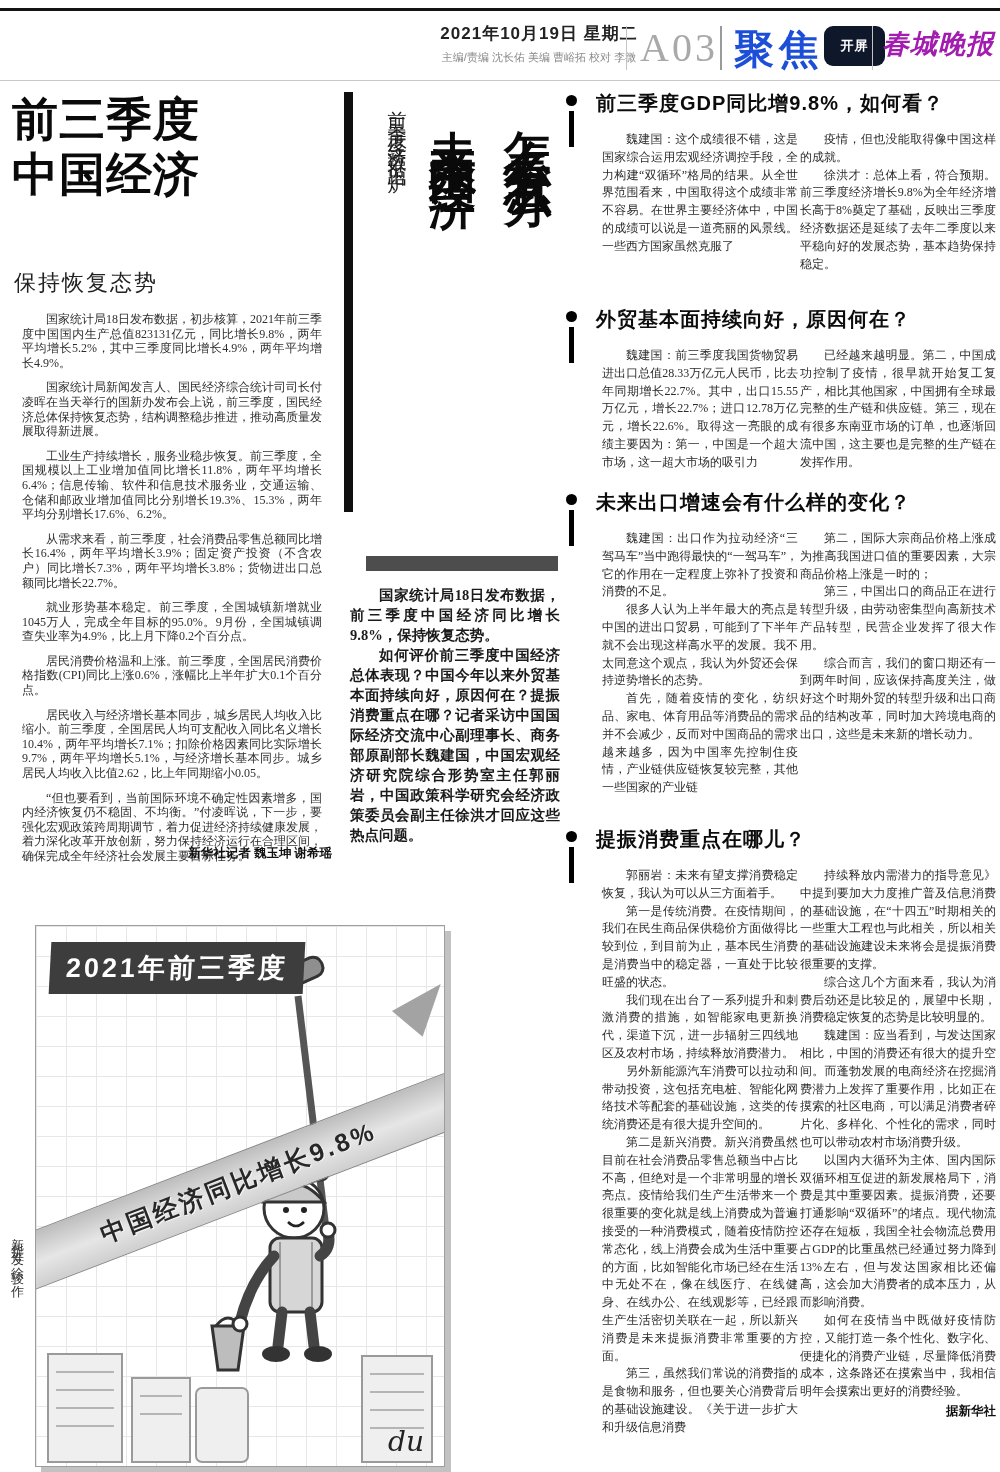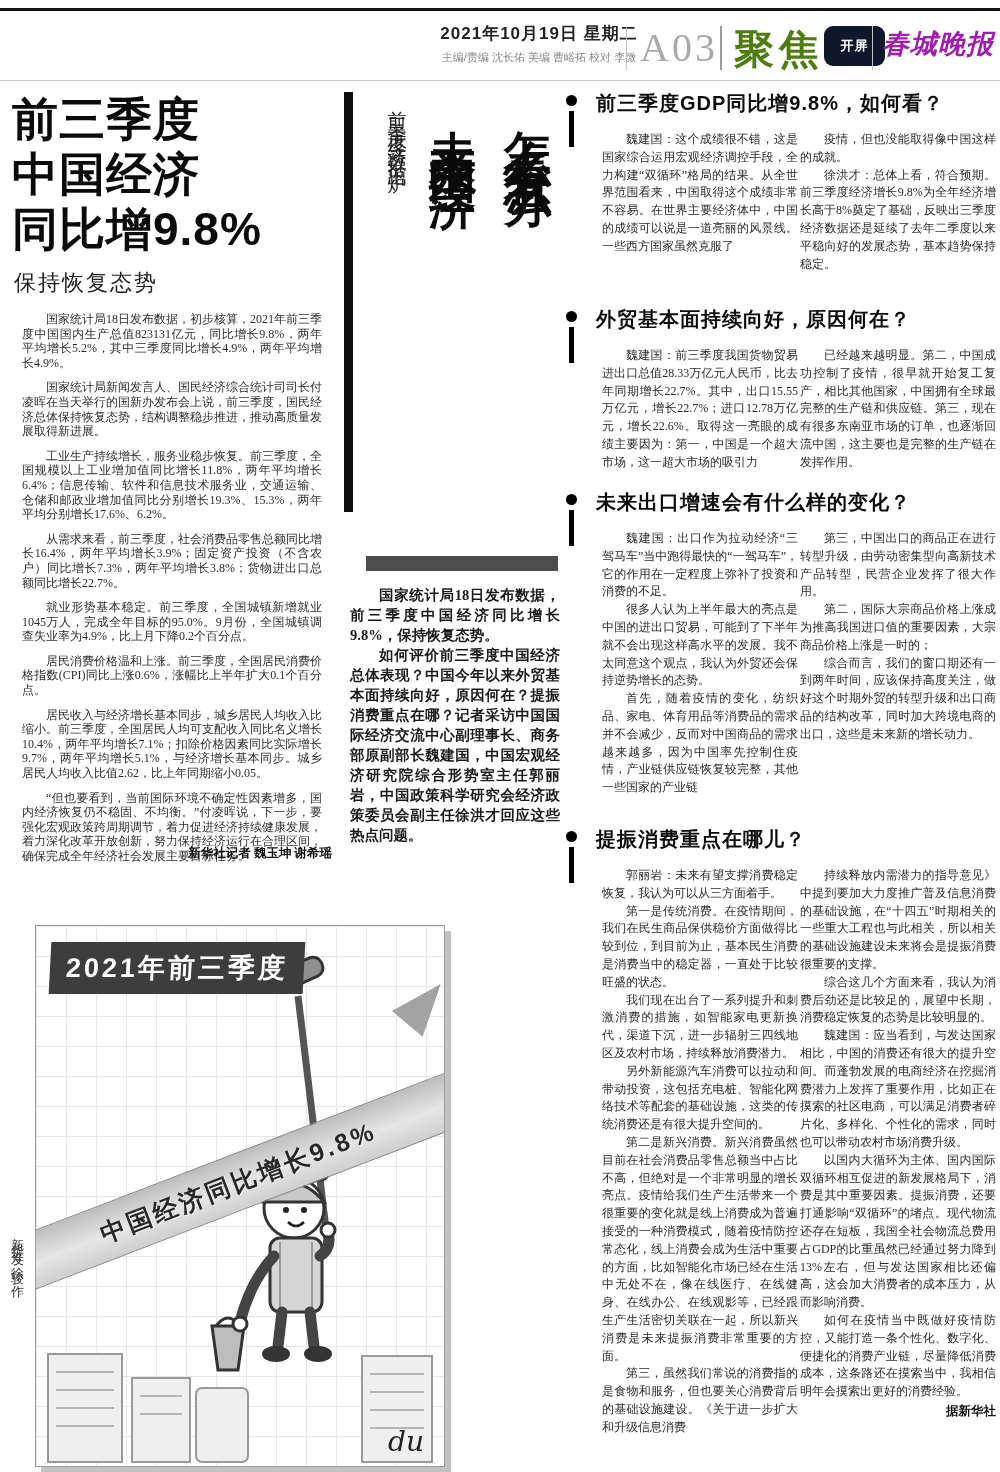--- a/index.html
+++ b/index.html
@@ -13,21 +13,21 @@
 
   
   .hdr-date{left:408px;top:22px;width:200px;text-align:center;font-family:"Liberation Sans",sans-serif;margin-left:31px;}
   .hdr-date .d1{font-size:17px;font-weight:bold;color:#222;letter-spacing:1px;}
   .hdr-date .d2{font-size:11px;color:#8a8a8a;margin-top:5px;}
   .vdiv{width:1px;background:#c4c4c4;top:26px;height:44px;}
   .vdiv.dark{width:2px;background:#9a9a9a;}
   .hdr-page{left:640px;top:24px;font-family:Liberation Serif, serif;
             font-size:40px;color:#a9a9a9;letter-spacing:3px;}
   .hdr-section{left:734px;top:22px;font-family:"Liberation Sans",sans-serif;
-               font-size:40px;font-weight:900;color:#4d7c0f;letter-spacing:5px;}
+               font-size:40px;font-weight:900;color:#1d4ed8;letter-spacing:5px;}
   .hdr-badge{left:824px;top:26px;width:61px;height:40px;background:#0f172a;border-radius:9px;
              color:#fff;font-family:"Liberation Sans",sans-serif;font-size:13px;font-weight:bold;
              display:flex;align-items:center;justify-content:center;letter-spacing:1px;}
   .hdr-masthead{left:882px;top:26px;font-family:"Liberation Serif",serif;
                 font-size:27px;font-weight:900;font-style:italic;color:#a21caf;letter-spacing:1px;}
 
   
   .lh{left:12px;top:92px;width:320px;font-family:"Liberation Sans",sans-serif;
       font-size:46px;font-weight:900;color:#0a0a0a;line-height:1.2;letter-spacing:1px;}
   .lsub{left:14px;top:268px;font-size:22px;color:#222;letter-spacing:2px;}
@@ -97,21 +97,20 @@
 <div class="abs hdr-page">A03</div>
 <div class="abs vdiv dark" style="left:720px;"></div>
 <div class="abs hdr-section">聚焦</div>
 <div class="abs hdr-badge">开屏</div>
 <div class="abs vdiv" style="left:872px;"></div>
 <div class="abs hdr-masthead">春城晚报</div>
 
 <div class="abs lh">
   <div>前三季度</div>
   <div>中国经济</div>
-  <div>同比增9.8%</div>
 </div>
 <div class="abs lsub">保持恢复态势</div>
 <div class="abs lbody">
     <p class="para">国家统计局18日发布数据，初步核算，2021年前三季度中国国内生产总值823131亿元，同比增长9.8%，两年平均增长5.2%，其中三季度同比增长4.9%，两年平均增长4.9%。</p>
     <p class="para">国家统计局新闻发言人、国民经济综合统计司司长付凌晖在当天举行的国新办发布会上说，前三季度，国民经济总体保持恢复态势，结构调整稳步推进，推动高质量发展取得新进展。</p>
     <p class="para">工业生产持续增长，服务业稳步恢复。前三季度，全国规模以上工业增加值同比增长11.8%，两年平均增长6.4%；信息传输、软件和信息技术服务业，交通运输、仓储和邮政业增加值同比分别增长19.3%、15.3%，两年平均分别增长17.6%、6.2%。</p>
     <p class="para">从需求来看，前三季度，社会消费品零售总额同比增长16.4%，两年平均增长3.9%；固定资产投资（不含农户）同比增长7.3%，两年平均增长3.8%；货物进出口总额同比增长22.7%。</p>
     <p class="para">就业形势基本稳定。前三季度，全国城镇新增就业1045万人，完成全年目标的95.0%。9月份，全国城镇调查失业率为4.9%，比上月下降0.2个百分点。</p>
     <p class="para">居民消费价格温和上涨。前三季度，全国居民消费价格指数(CPI)同比上涨0.6%，涨幅比上半年扩大0.1个百分点。</p>
     <p class="para">居民收入与经济增长基本同步，城乡居民人均收入比缩小。前三季度，全国居民人均可支配收入同比名义增长10.4%，两年平均增长7.1%；扣除价格因素同比实际增长9.7%，两年平均增长5.1%，与经济增长基本同步。城乡居民人均收入比值2.62，比上年同期缩小0.05。</p>
@@ -164,22 +163,22 @@
   <div class="dot"></div>
   <div class="stem"></div>
   <div class="qa-head">未来出口增速会有什么样的变化？</div>
   <div class="qa-cols">
     <div class="qa-col">
         <p class="para">魏建国：出口作为拉动经济“三驾马车”当中跑得最快的“一驾马车”，它的作用在一定程度上弥补了投资和消费的不足。</p>
         <p class="para">很多人认为上半年最大的亮点是中国的进出口贸易，可能到了下半年就不会出现这样高水平的发展。我不太同意这个观点，我认为外贸还会保持逆势增长的态势。</p>
         <p class="para">首先，随着疫情的变化，纺织品、家电、体育用品等消费品的需求并不会减少，反而对中国商品的需求越来越多，因为中国率先控制住疫情，产业链供应链恢复较完整，其他一些国家的产业链</p>
       </div>
     <div class="qa-col">
+        <p class="para">第二，国际大宗商品价格上涨成为推高我国进口值的重要因素，大宗商品价格上涨是一时的；</p>
         <p class="para">第三，中国出口的商品正在进行转型升级，由劳动密集型向高新技术产品转型，民营企业发挥了很大作用。</p>
-        <p class="para">第二，国际大宗商品价格上涨成为推高我国进口值的重要因素，大宗商品价格上涨是一时的；</p>
         <p class="para">综合而言，我们的窗口期还有一到两年时间，应该保持高度关注，做好这个时期外贸的转型升级和出口商品的结构改革，同时加大跨境电商的出口，这些是未来新的增长动力。</p>
       </div>
   </div>
 </div>
 
 <div class="abs qa qa4">
   <div class="dot"></div>
   <div class="stem"></div>
   <div class="qa-head">提振消费重点在哪儿？</div>
   <div class="qa-cols">

